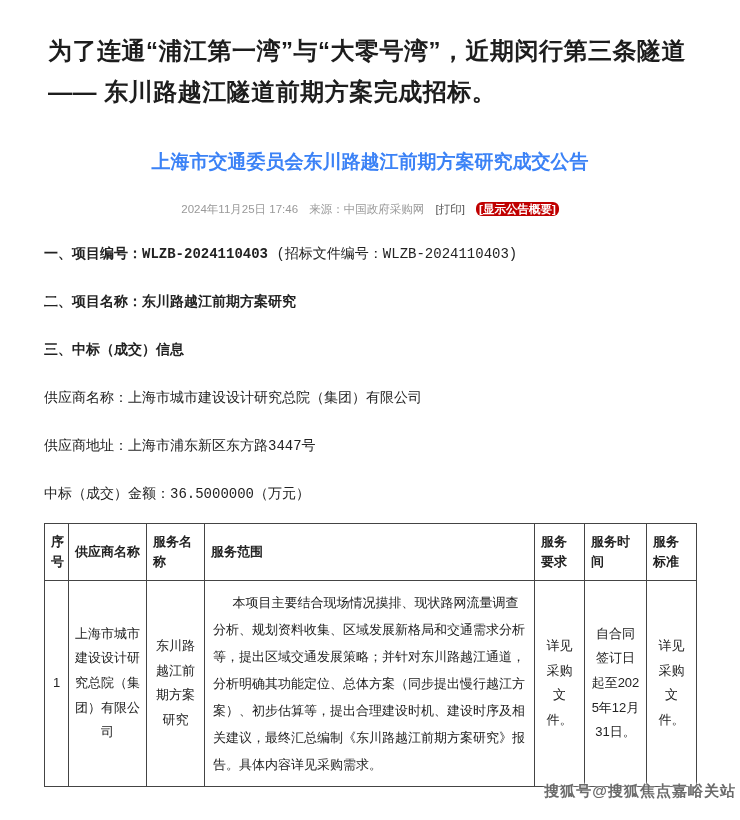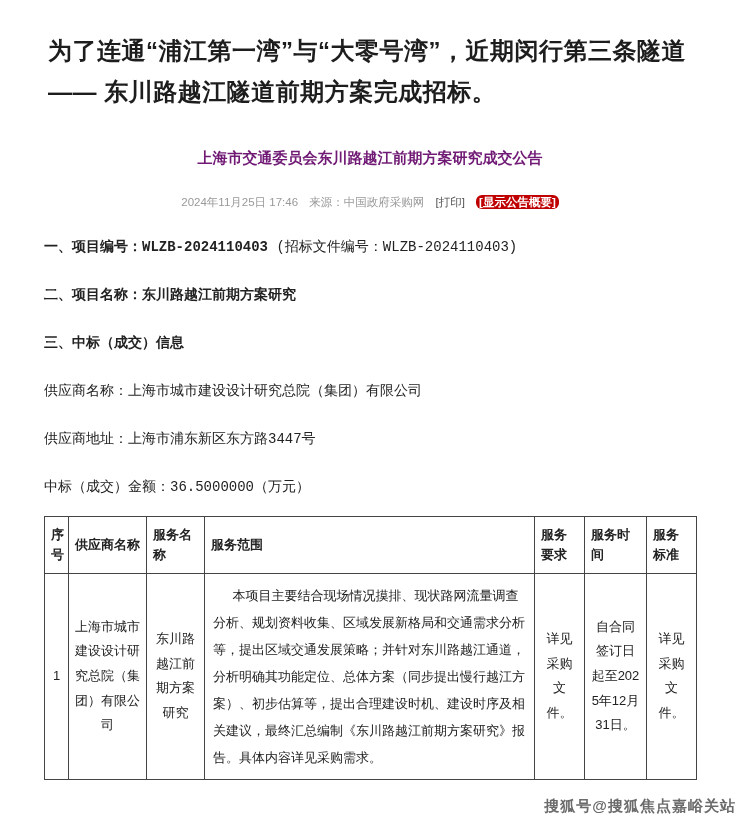--- a/index.html
+++ b/index.html
@@ -23,23 +23,23 @@
     margin: 6px 4px 0 4px;
     font-size: 24px;
     font-weight: 700;
     line-height: 1.72;
     color: #1d1d1d;
     letter-spacing: 0.5px;
   }
   .title {
     margin: 36px 0 0 0;
     text-align: center;
-    font-size: 15px;
+    font-size: 19px;
     font-weight: 700;
-    color: #701a75;
+    color: #3b82f6;
   }
   .meta {
     margin-top: 26px;
     text-align: center;
     font-size: 11.5px;
     color: #999;
     line-height: 1.4;
   }
   .meta .dt { color: #999; }
   .meta .src { color: #999; margin-left: 8px; }
@@ -95,21 +95,21 @@
   }
   table.subject td.scope {
     text-align: left;
     line-height: 2.08;
     padding: 8px 8px;
     text-indent: 1.5em;
   }
   .watermark {
     position: absolute;
     right: 4px;
-    bottom: 4px;
+    bottom: 19px;
     font-size: 15px;
     font-weight: 700;
     color: #6b6b6b;
     text-shadow: 0 0 2px #ffffff, 0 0 4px #ffffff;
     letter-spacing: 1px;
   }
 </style>
 </head>
 <body>
 

